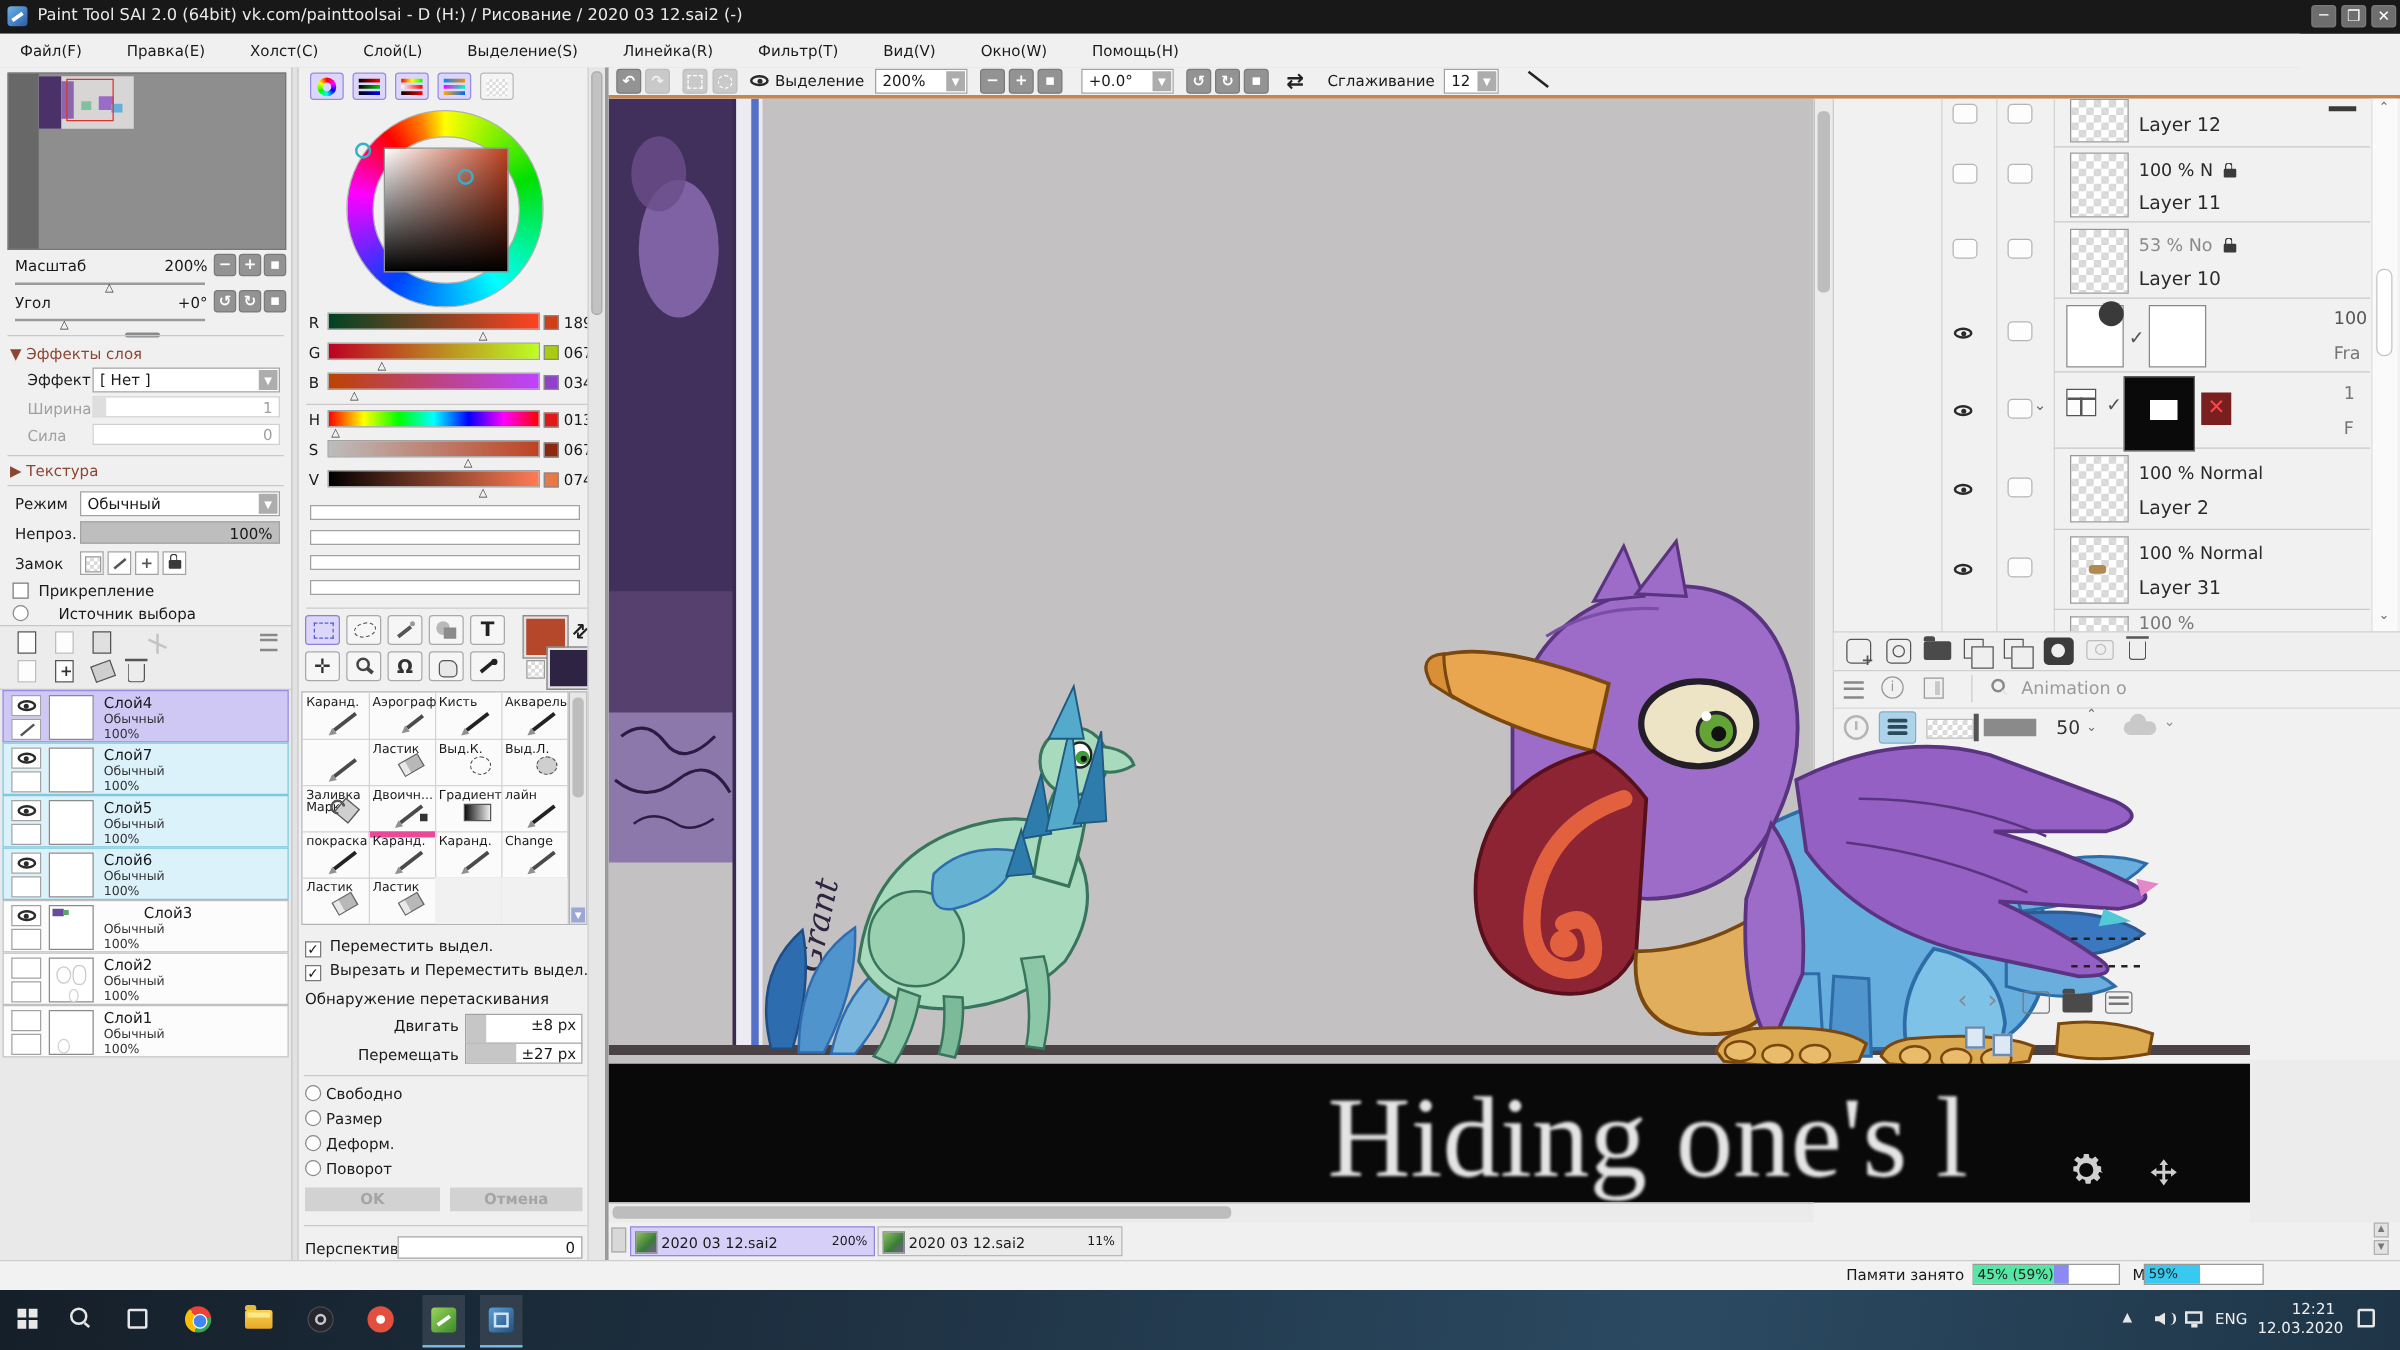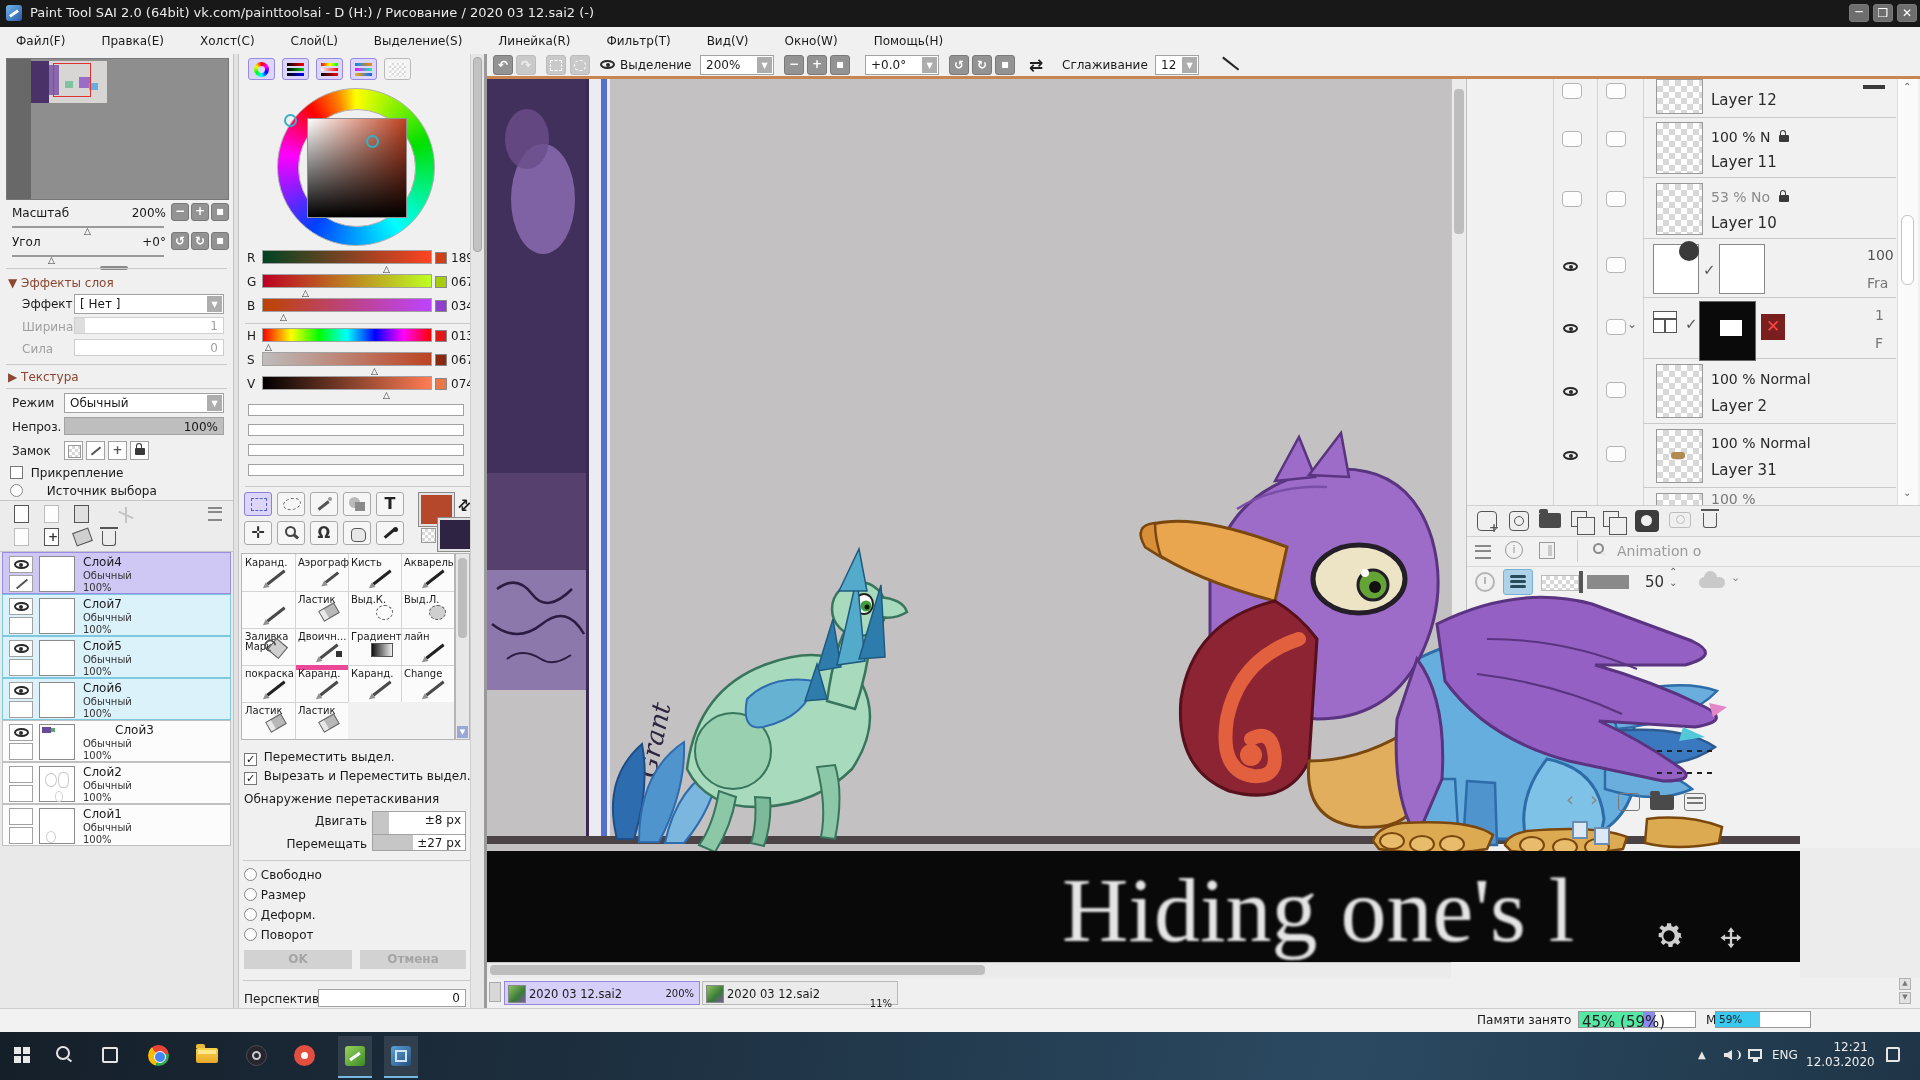--- a/index.html
+++ b/index.html
@@ -800,32 +800,32 @@
   <div class="abs panel" style="left:487px;top:978px;width:1433px;height:30px;z-index:8;">
     <div class="abs" style="left:2px;top:4px;width:12px;height:20px;background:#d8d8d8;border:1px solid #aaa;box-sizing:border-box;"></div>
     <div class="abs" style="left:17px;top:3px;width:196px;height:24px;background:#d6d0f8;border:1px solid #9488dc;box-sizing:border-box;">
       <div class="abs" style="left:3px;top:3px;width:16px;height:16px;background:linear-gradient(135deg,#8ac45a,#3a7a3a 60%,#7a5a9a);border:1px solid #888;"></div>
       <span class="abs" style="left:24px;top:5px;font-size:11.5px;">2020 03 12.sai2</span>
       <span class="abs" style="right:5px;top:6px;font-size:10px;">200%</span>
     </div>
     <div class="abs" style="left:215px;top:3px;width:196px;height:24px;background:#ebebeb;border:1px solid #b8b8b8;box-sizing:border-box;">
       <div class="abs" style="left:3px;top:3px;width:16px;height:16px;background:linear-gradient(135deg,#8ac45a,#3a7a3a 60%,#7a5a9a);border:1px solid #888;"></div>
       <span class="abs" style="left:24px;top:5px;font-size:11.5px;">2020 03 12.sai2</span>
-      <span class="abs" style="right:5px;top:16px;font-size:10px;">11%</span>
+      <span class="abs" style="right:5px;top:6px;font-size:10px;">11%</span>
     </div>
     <div class="abs" style="left:1412px;top:0px;width:12px;height:12px;background:#e2e2e2;border:1px solid #b0b0b0;box-sizing:border-box;font-size:7px;text-align:center;color:#777;">▲</div>
     <div class="abs" style="left:1412px;top:14px;width:12px;height:12px;background:#e2e2e2;border:1px solid #b0b0b0;box-sizing:border-box;font-size:7px;text-align:center;color:#777;">▼</div>
   </div>
 
   <div class="abs" style="left:0;top:1008px;width:1920px;height:24px;background:#f2f2f2;border-top:1px solid #cdcdcd;box-sizing:border-box;z-index:8;">
     <span class="abs lbl" style="left:1477px;top:4px;">Памяти занято</span>
     <div class="abs" style="left:1578px;top:2px;width:118px;height:17px;background:#fff;border:1px solid #999;box-sizing:border-box;">
       <div class="abs" style="left:0;top:0;bottom:0;width:64px;background:#55e8a4;"></div>
       <div class="abs" style="left:64px;top:0;bottom:0;width:12px;background:#8a8af0;"></div>
-      <span class="abs" style="left:3px;top:1px;font-size:15px;color:#222;">45% (59%)</span>
+      <span class="abs" style="left:3px;top:1px;font-size:11px;color:#222;">45% (59%)</span>
     </div>
     <span class="abs lbl" style="left:1706px;top:4px;">Место диска</span>
     <div class="abs" style="left:1715px;top:2px;width:96px;height:17px;background:#fff;border:1px solid #999;box-sizing:border-box;">
       <div class="abs" style="left:0;top:0;bottom:0;width:44px;background:#38c8f0;"></div>
       <span class="abs" style="left:3px;top:1px;font-size:10.5px;color:#222;">59%</span>
     </div>
   </div>
 
   <div class="abs" style="left:0;top:1032px;width:1920px;height:48px;background:linear-gradient(100deg,#151f29 0%,#1e3142 35%,#2b4a62 70%,#1f3547 100%);z-index:9;">
     <div class="abs" style="left:14px;top:15px;width:17px;height:17px;">

